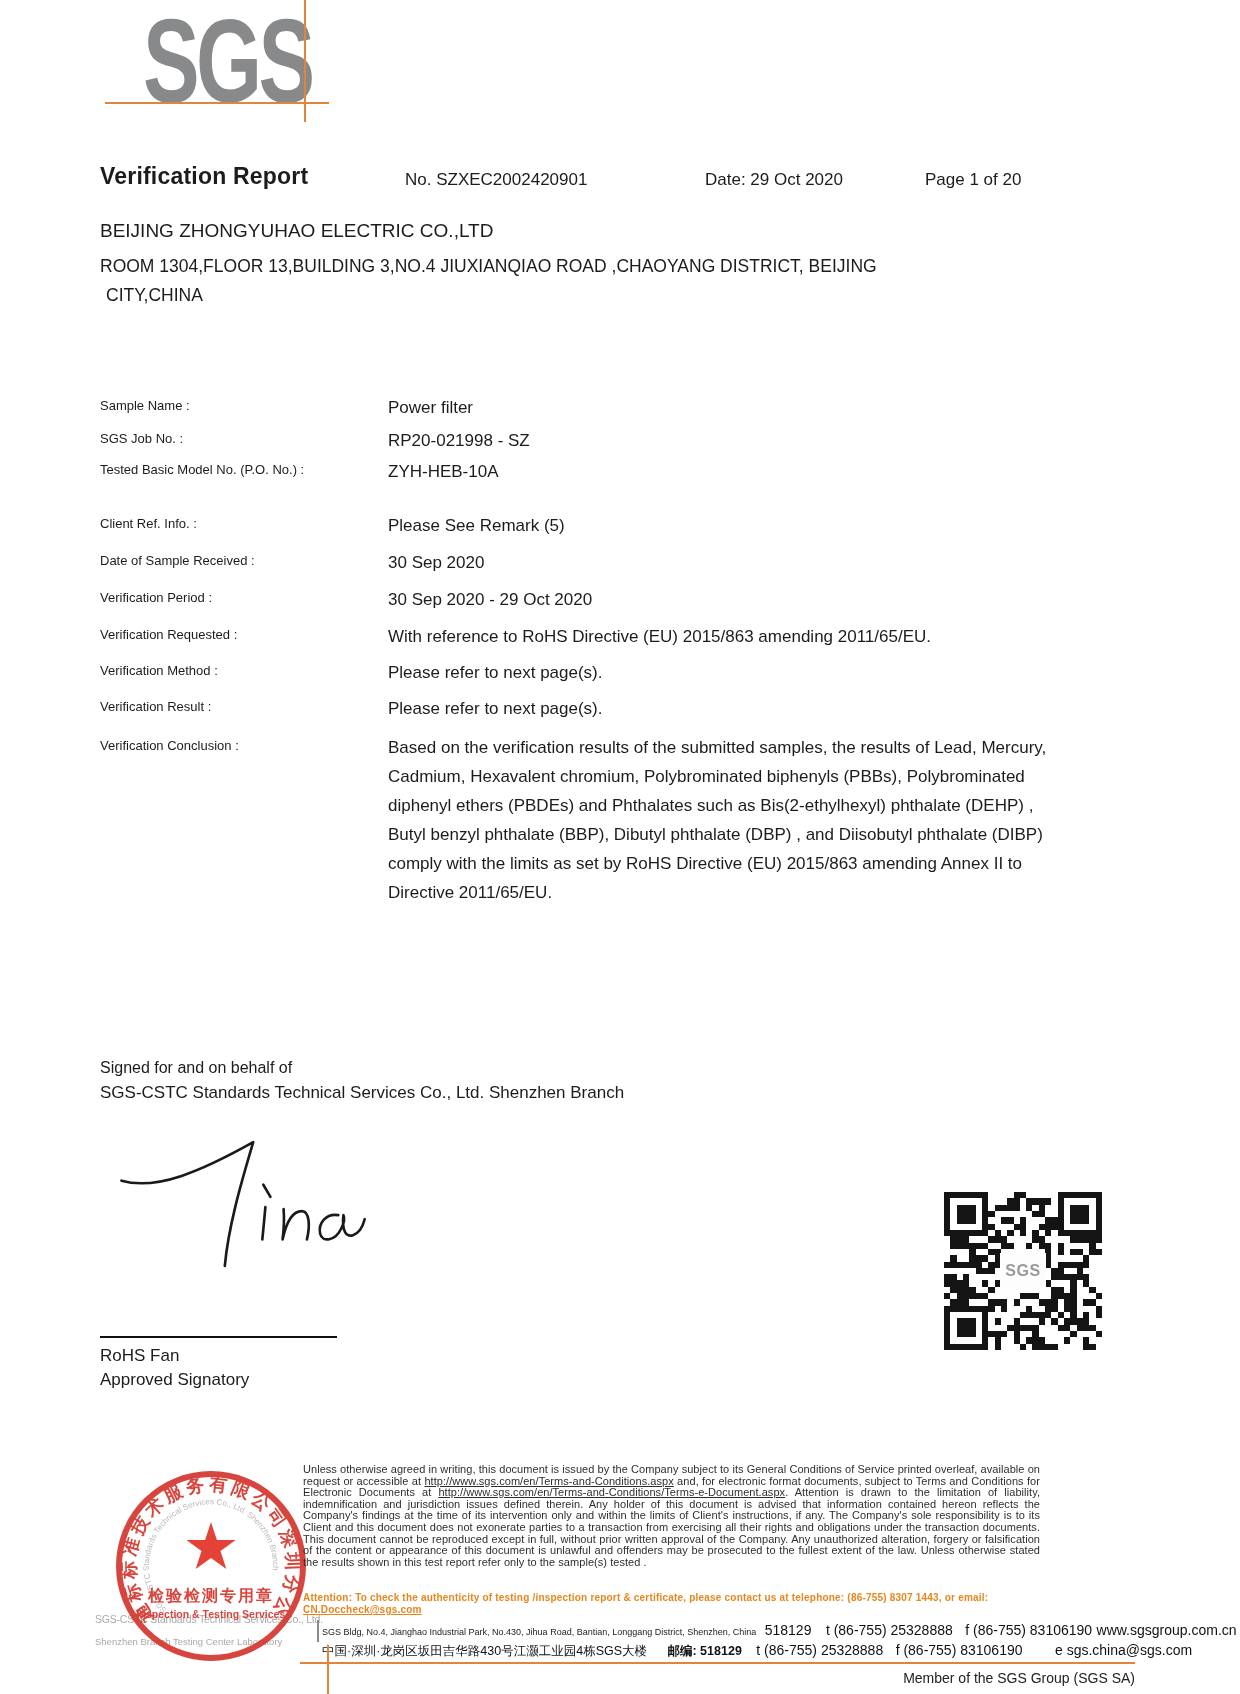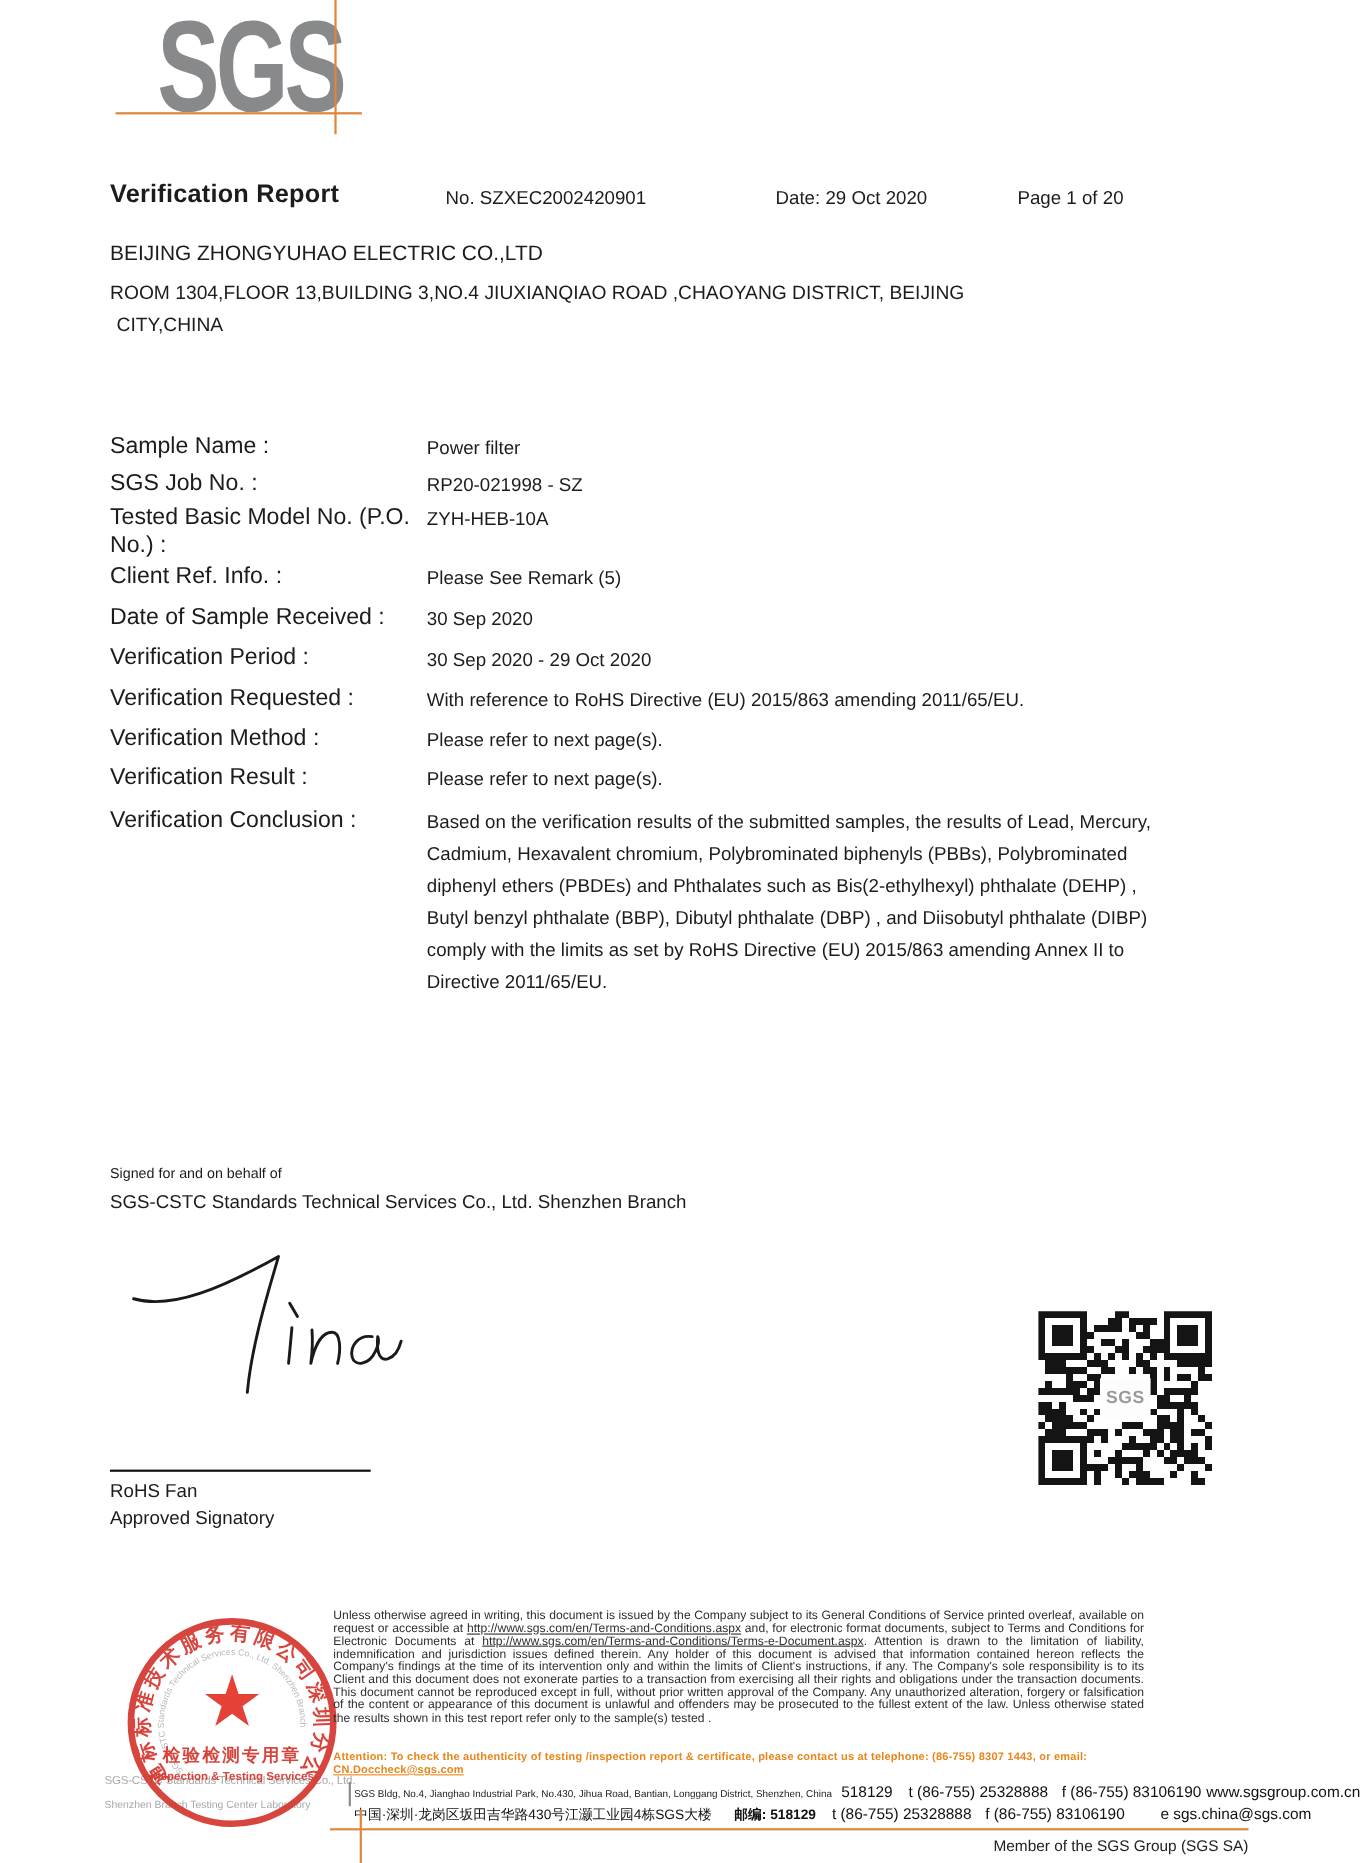--- a/index.html
+++ b/index.html
@@ -6,21 +6,21 @@
   .page{position:relative;width:1240px;height:1694px;background:#ffffff;
         font-family:"Liberation Sans",sans-serif;color:#1c1c1c;overflow:hidden;margin:0 auto;}
   .abs{position:absolute;}
   .u{text-decoration:underline;}
   .logo-text{font-weight:bold;color:#88898b;font-size:118px;line-height:1;
              letter-spacing:-5px;transform:scaleX(0.72);transform-origin:left top;}
   .hline{background:#e0853a;height:2px;}
   .vline{background:#e0853a;width:2px;}
   .report-title{font-size:23px;font-weight:bold;letter-spacing:0.2px;}
   .hdr{font-size:17px;}
-  .field-label{position:absolute;left:0;top:0;width:292px;font-size:21px;line-height:26px;}
+  .field-label{position:absolute;left:0;top:0;width:292px;font-size:13px;line-height:26px;}
   .field-value{position:absolute;left:288px;top:0;width:665px;font-size:17px;line-height:29px;}
   .fine{font-size:11px;line-height:11.6px;color:#2e2e2e;text-align:justify;letter-spacing:0.05px;}
   .attn{font-size:10px;line-height:12px;color:#e8861c;font-weight:bold;letter-spacing:0.2px;}
   .foot-small{font-size:9px;color:#222;}
   .foot-num{font-size:14px;color:#111;}
   .foot-cn{font-size:12.5px;color:#111;}
   .graytxt{color:#a9a9a9;}
   .sig-line{background:#111;height:2px;}
   .qr-label{position:absolute;left:50%;top:50%;transform:translate(-50%,-50%);
             background:#fdfdfd;width:46px;height:36px;display:flex;align-items:center;justify-content:center;
@@ -78,21 +78,21 @@
   </div>
   <div class="abs" style="left:100px;top:694px;width:960px;">
     <span class="field-label">Verification Result :</span>
     <span class="field-value">Please refer to next page(s).</span>
   </div>
   <div class="abs" style="left:100px;top:733px;width:960px;">
     <span class="field-label">Verification Conclusion :</span>
     <span class="field-value">Based on the verification results of the submitted samples, the results of Lead, Mercury, Cadmium, Hexavalent chromium, Polybrominated biphenyls (PBBs), Polybrominated diphenyl ethers (PBDEs) and Phthalates such as Bis(2-ethylhexyl) phthalate (DEHP) , Butyl benzyl phthalate (BBP), Dibutyl phthalate (DBP) , and Diisobutyl phthalate (DIBP) comply with the limits as set by RoHS Directive (EU) 2015/863 amending Annex II to Directive 2011/65/EU.</span>
   </div>
 
-  <div class="abs" style="left:100px;top:1059px;font-size:13px;">Signed for and on behalf of</div>
+  <div class="abs" style="left:100px;top:1059px;font-size:16px;">Signed for and on behalf of</div>
   <div class="abs" style="left:100px;top:1083px;font-size:17px;">SGS-CSTC Standards Technical Services Co., Ltd. Shenzhen Branch</div>
 
   <svg class="abs" style="left:108px;top:1128px;" width="260" height="152" viewBox="0 0 250 150">
     <g fill="none" stroke="#1a1a1a" stroke-width="2.6" stroke-linecap="round" stroke-linejoin="round">
       <path d="M10 52 C45 62 90 42 140 14 C132 42 116 92 112 136"></path>
       <path d="M150 56 L157 68"></path>
       <path d="M152 78 C151 90 150 100 149 110"></path>
       <path d="M170 80 C171 92 170 102 169 110 C172 96 178 82 188 82 C196 82 196 98 193 110"></path>
       <path d="M224 86 C212 84 204 94 206 104 C208 113 221 112 227 99 C230 93 230 88 229 86 C228 96 229 108 238 106 C244 104 248 98 250 90"></path>
     </g>

